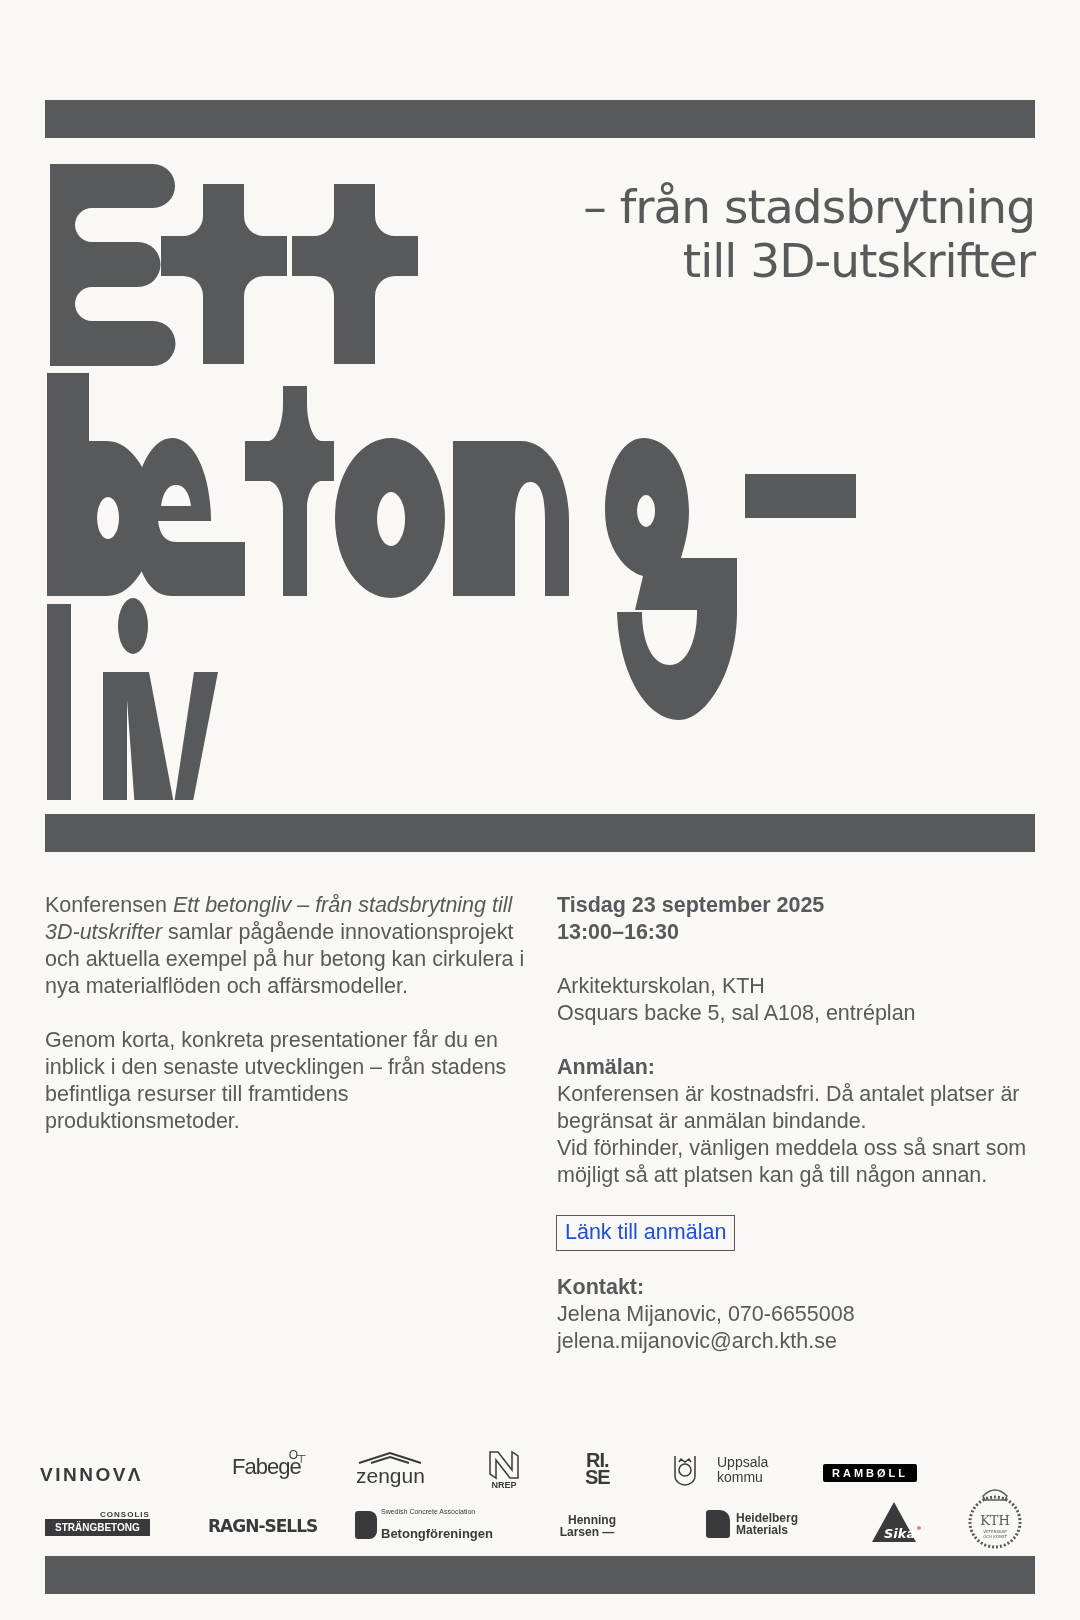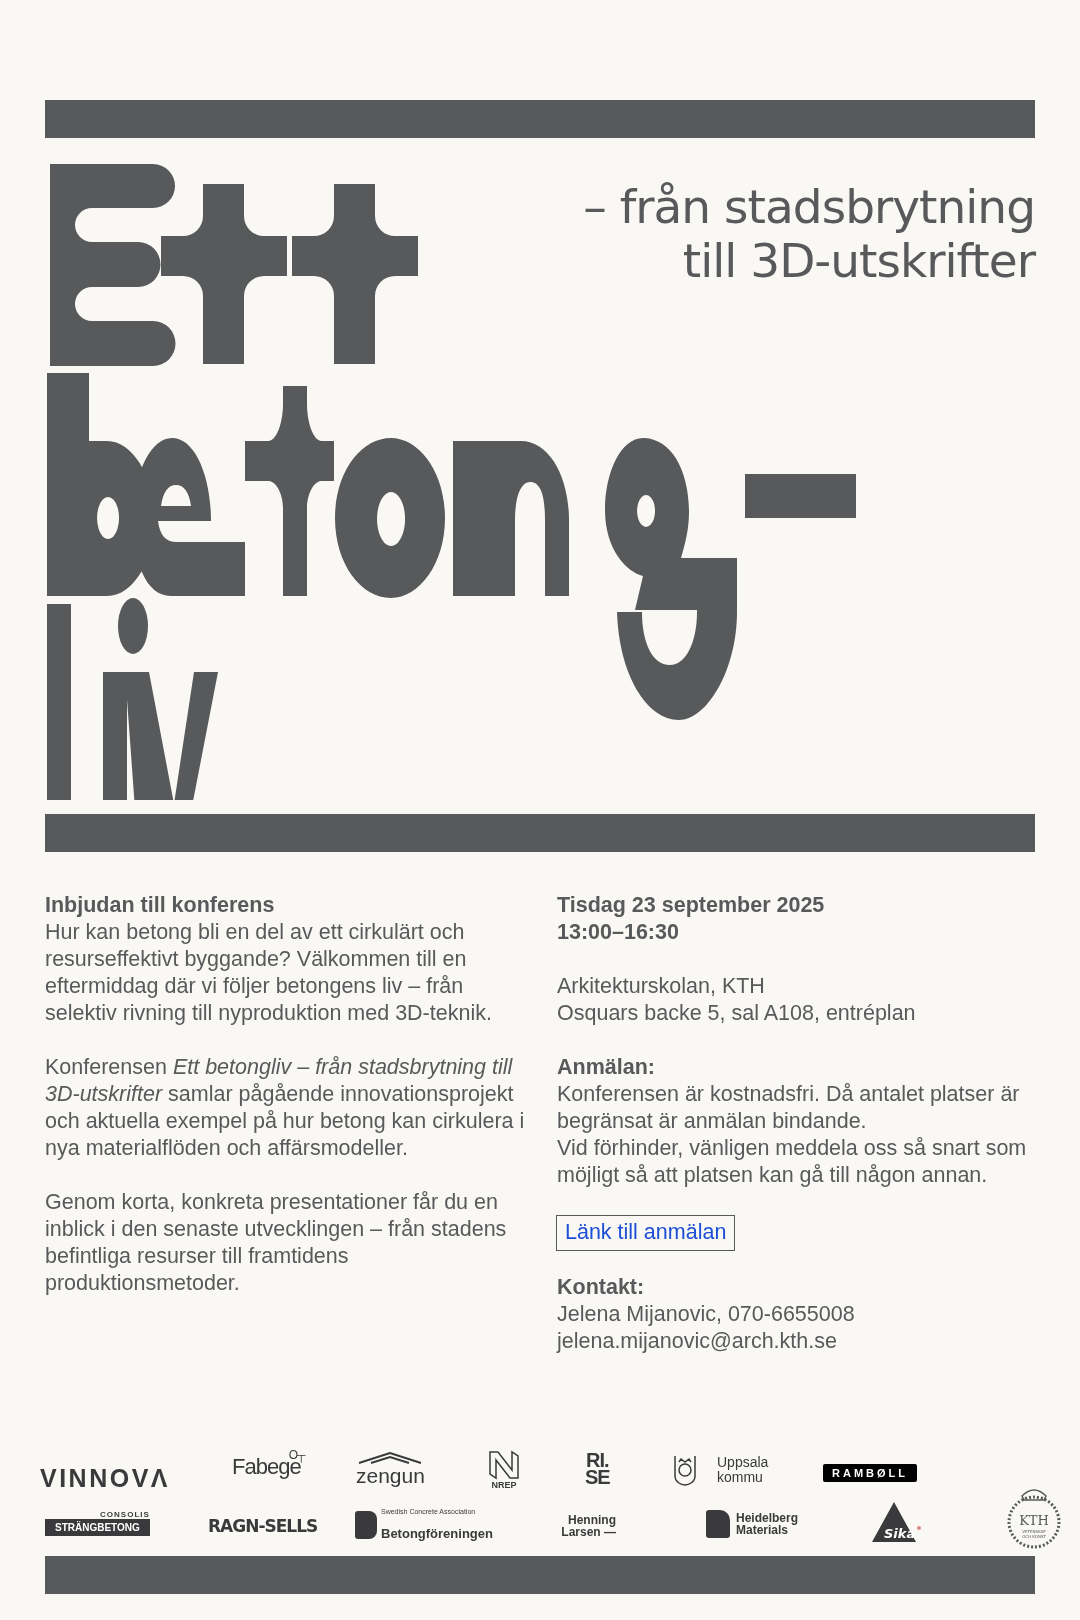--- a/index.html
+++ b/index.html
@@ -30,42 +30,42 @@
   .col p { margin: 0 0 27px 0; }
   .bold { font-weight: bold; display: block; }
   .it { font-style: italic; }
   .link-btn {
     display: inline-block; border: 1.5px solid #58595b; padding: 3px 8px 4px 8px;
     margin: -1px 0 23px -1px; color: #1d4ed8; cursor: pointer;
   }
 
   .logos { position: absolute; left: 30px; top: 1448px; width: 1020px; height: 100px; }
   .logo { position: absolute; color: #3a3a3c; display: flex; align-items: center; }
-  .logo.vinnova { left: 10px; top: 16px; font-weight: bold; font-size: 25px; letter-spacing: 2.5px; }
+  .logo.vinnova { left: 10px; top: 16px; font-weight: bold; font-size: 19px; letter-spacing: 2.5px; }
   .logo.fabege { left: 202px; top: 6px; font-size: 22px; letter-spacing: -1px; }
   .logo.zengun { left: 326px; top: 4px; font-size: 21px; flex-direction: column; }
   .logo.nrep { left: 458px; top: 2px; flex-direction: column; font-size: 9px; font-weight: bold; }
   .logo.rise { left: 555px; top: 4px; font-weight: bold; font-size: 20px; line-height: 17px; flex-direction: column; letter-spacing: -1px; }
   .logo.uppsala { left: 642px; top: 6px; font-size: 14px; line-height: 15px; }
   .logo.ramboll { left: 793px; top: 16px; background: #000000; color: #fff; font-size: 11px; letter-spacing: 3px; padding: 3px 9px; border-radius: 2px; font-weight: bold; }
   .logo.consolis { left: 15px; top: 62px; flex-direction: column; align-items: flex-end; }
   .logo.consolis .c1 { font-size: 8px; font-weight: bold; letter-spacing: 1px; }
   .logo.consolis .c2 { background: #3a3a3c; color: #fff; font-size: 10px; font-weight: bold; padding: 3px 10px; }
   .logo.ragn { left: 178px; top: 68px; font-weight: bold; font-size: 17px; font-family: "DejaVu Sans", sans-serif; letter-spacing: -1px; }
   .logo.betong { left: 325px; top: 60px; }
   .logo.betong .bmark { width: 22px; height: 28px; background: #3a3a3c; border-radius: 3px 8px 8px 3px; margin-right: 4px; }
   .logo.betong .bt { display: flex; flex-direction: column; gap: 11px; }
   .logo.betong .s1 { font-size: 7px; }
   .logo.betong .s2 { font-size: 13px; font-weight: bold; }
-  .logo.henning { left: 528px; top: 66px; flex-direction: column; align-items: flex-end; font-weight: bold; font-size: 12px; line-height: 12px; }
+  .logo.henning { left: 528px; top: 66px; flex-direction: column; align-items: center; font-weight: bold; font-size: 12px; line-height: 12px; }
   .logo.heidelberg { left: 676px; top: 62px; }
   .logo.heidelberg .hmark { width: 24px; height: 28px; background: #3a3a3c; border-radius: 3px 10px 3px 3px; margin-right: 6px; }
   .logo.heidelberg .ht { font-size: 12px; line-height: 12px; font-weight: bold; }
   .logo.sika { left: 842px; top: 52px; }
-  .logo.kth { left: 974px; top: 36px; }
+  .logo.kth { left: 935px; top: 36px; }
 </style>
 </head>
 <body>
 
 <div class="bar top"></div>
 
 <div class="big-title">
   <svg viewBox="0 0 960 640">
     <g fill="#58595b">
 
@@ -100,24 +100,20 @@
 </div>
 
 <div class="subtitle">
   <div>– från stadsbrytning</div>
   <div>till 3D-utskrifter</div>
 </div>
 
 <div class="bar mid"></div>
 
 <div class="col left">
-  <p>
-    <span class="bold">Inbjudan till konferens</span>
-    <span>Hur kan betong bli en del av ett cirkulärt och resurseffektivt byggande? Välkommen till en eftermiddag där vi följer betongens liv – från selektiv rivning till nyproduktion med 3D-teknik.</span>
-  </p>
   <p>
     <span>Konferensen </span><span class="it">Ett betongliv – från stadsbrytning till 3D-utskrifter</span><span> samlar pågående innovationsprojekt och aktuella exempel på hur betong kan cirkulera i nya materialflöden och affärsmodeller.</span>
   </p>
   <p>Genom korta, konkreta presentationer får du en inblick i den senaste utvecklingen – från stadens befintliga resurser till framtidens produktionsmetoder.</p>
 </div>
 
 <div class="col right">
   <p>
     <span class="bold">Tisdag 23 september 2025</span>
     <span class="bold">13:00–16:30</span>

